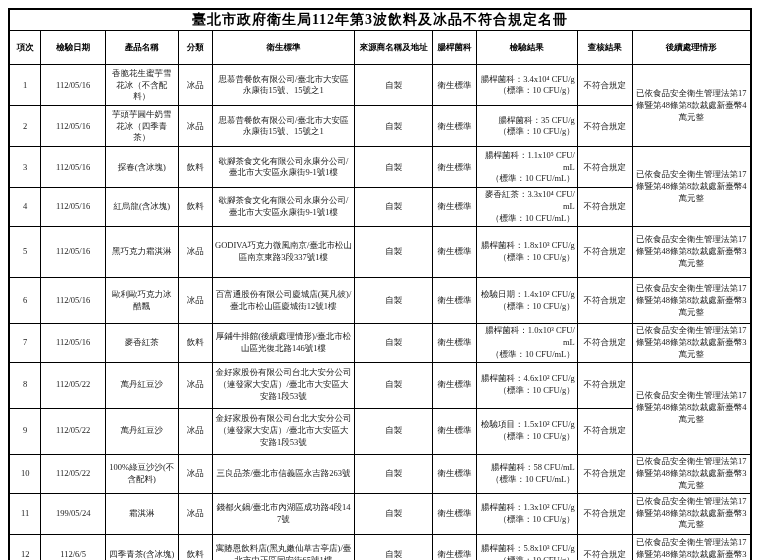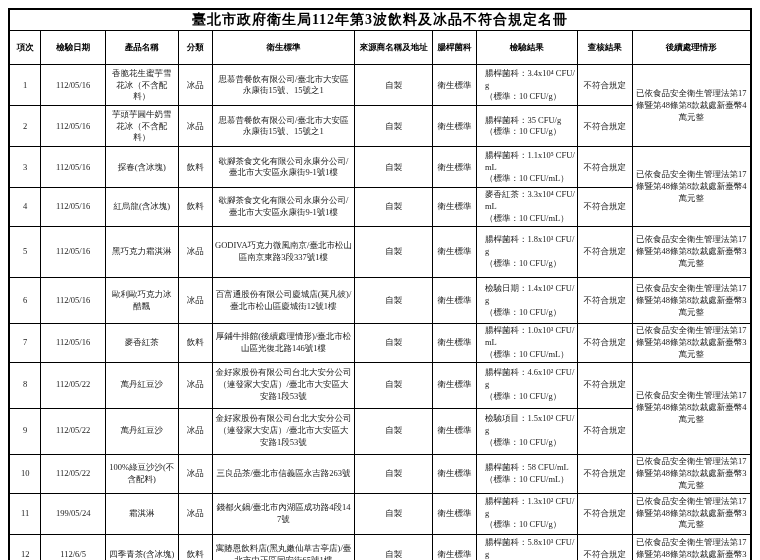--- a/index.html
+++ b/index.html
@@ -32,21 +32,21 @@
     letter-spacing:1px;
     color:#000;
     text-align:center;
   }
   .doc tr.head-row td {
     font-weight:bold;
     padding:11px 1px;
     color:#000;
   }
   .doc td.l { text-align:center; }
-  .doc td.result { text-align:left; padding-left:8px; }
+  .doc td.result { text-align:right; padding-left:2px; }
   .r40 td { height:38px; }
   .r35 td { height:33px; }
   .r50 td { height:48px; }
   .r45 td { height:43px; }
 </style>
 </head>
 <body>
 
 <table class="doc">
   <colgroup>
@@ -89,21 +89,21 @@
       <td class="result">
         <div>腸桿菌科：3.4x10⁴ CFU/g</div>
         <div>（標準：10 CFU/g）</div>
       </td>
       <td>不符合規定</td>
       <td rowspan="2">已依食品安全衛生管理法第17條暨第48條第8款裁處新臺幣4萬元整</td>
     </tr>
     <tr class="r40">
       <td>2</td>
       <td>112/05/16</td>
-      <td>芋頭芋圓牛奶雪花冰（不含配料）</td>
+      <td>芋頭芋圓牛奶雪花冰（四季青茶）</td>
       <td>冰品</td>
       <td class="l">思慕昔餐飲有限公司/臺北市大安區永康街15號、15號之1</td>
       <td>自製</td>
       <td>衛生標準</td>
       <td class="result">
         <div>腸桿菌科：35 CFU/g</div>
         <div>（標準：10 CFU/g）</div>
       </td>
       <td>不符合規定</td>
     </tr>

